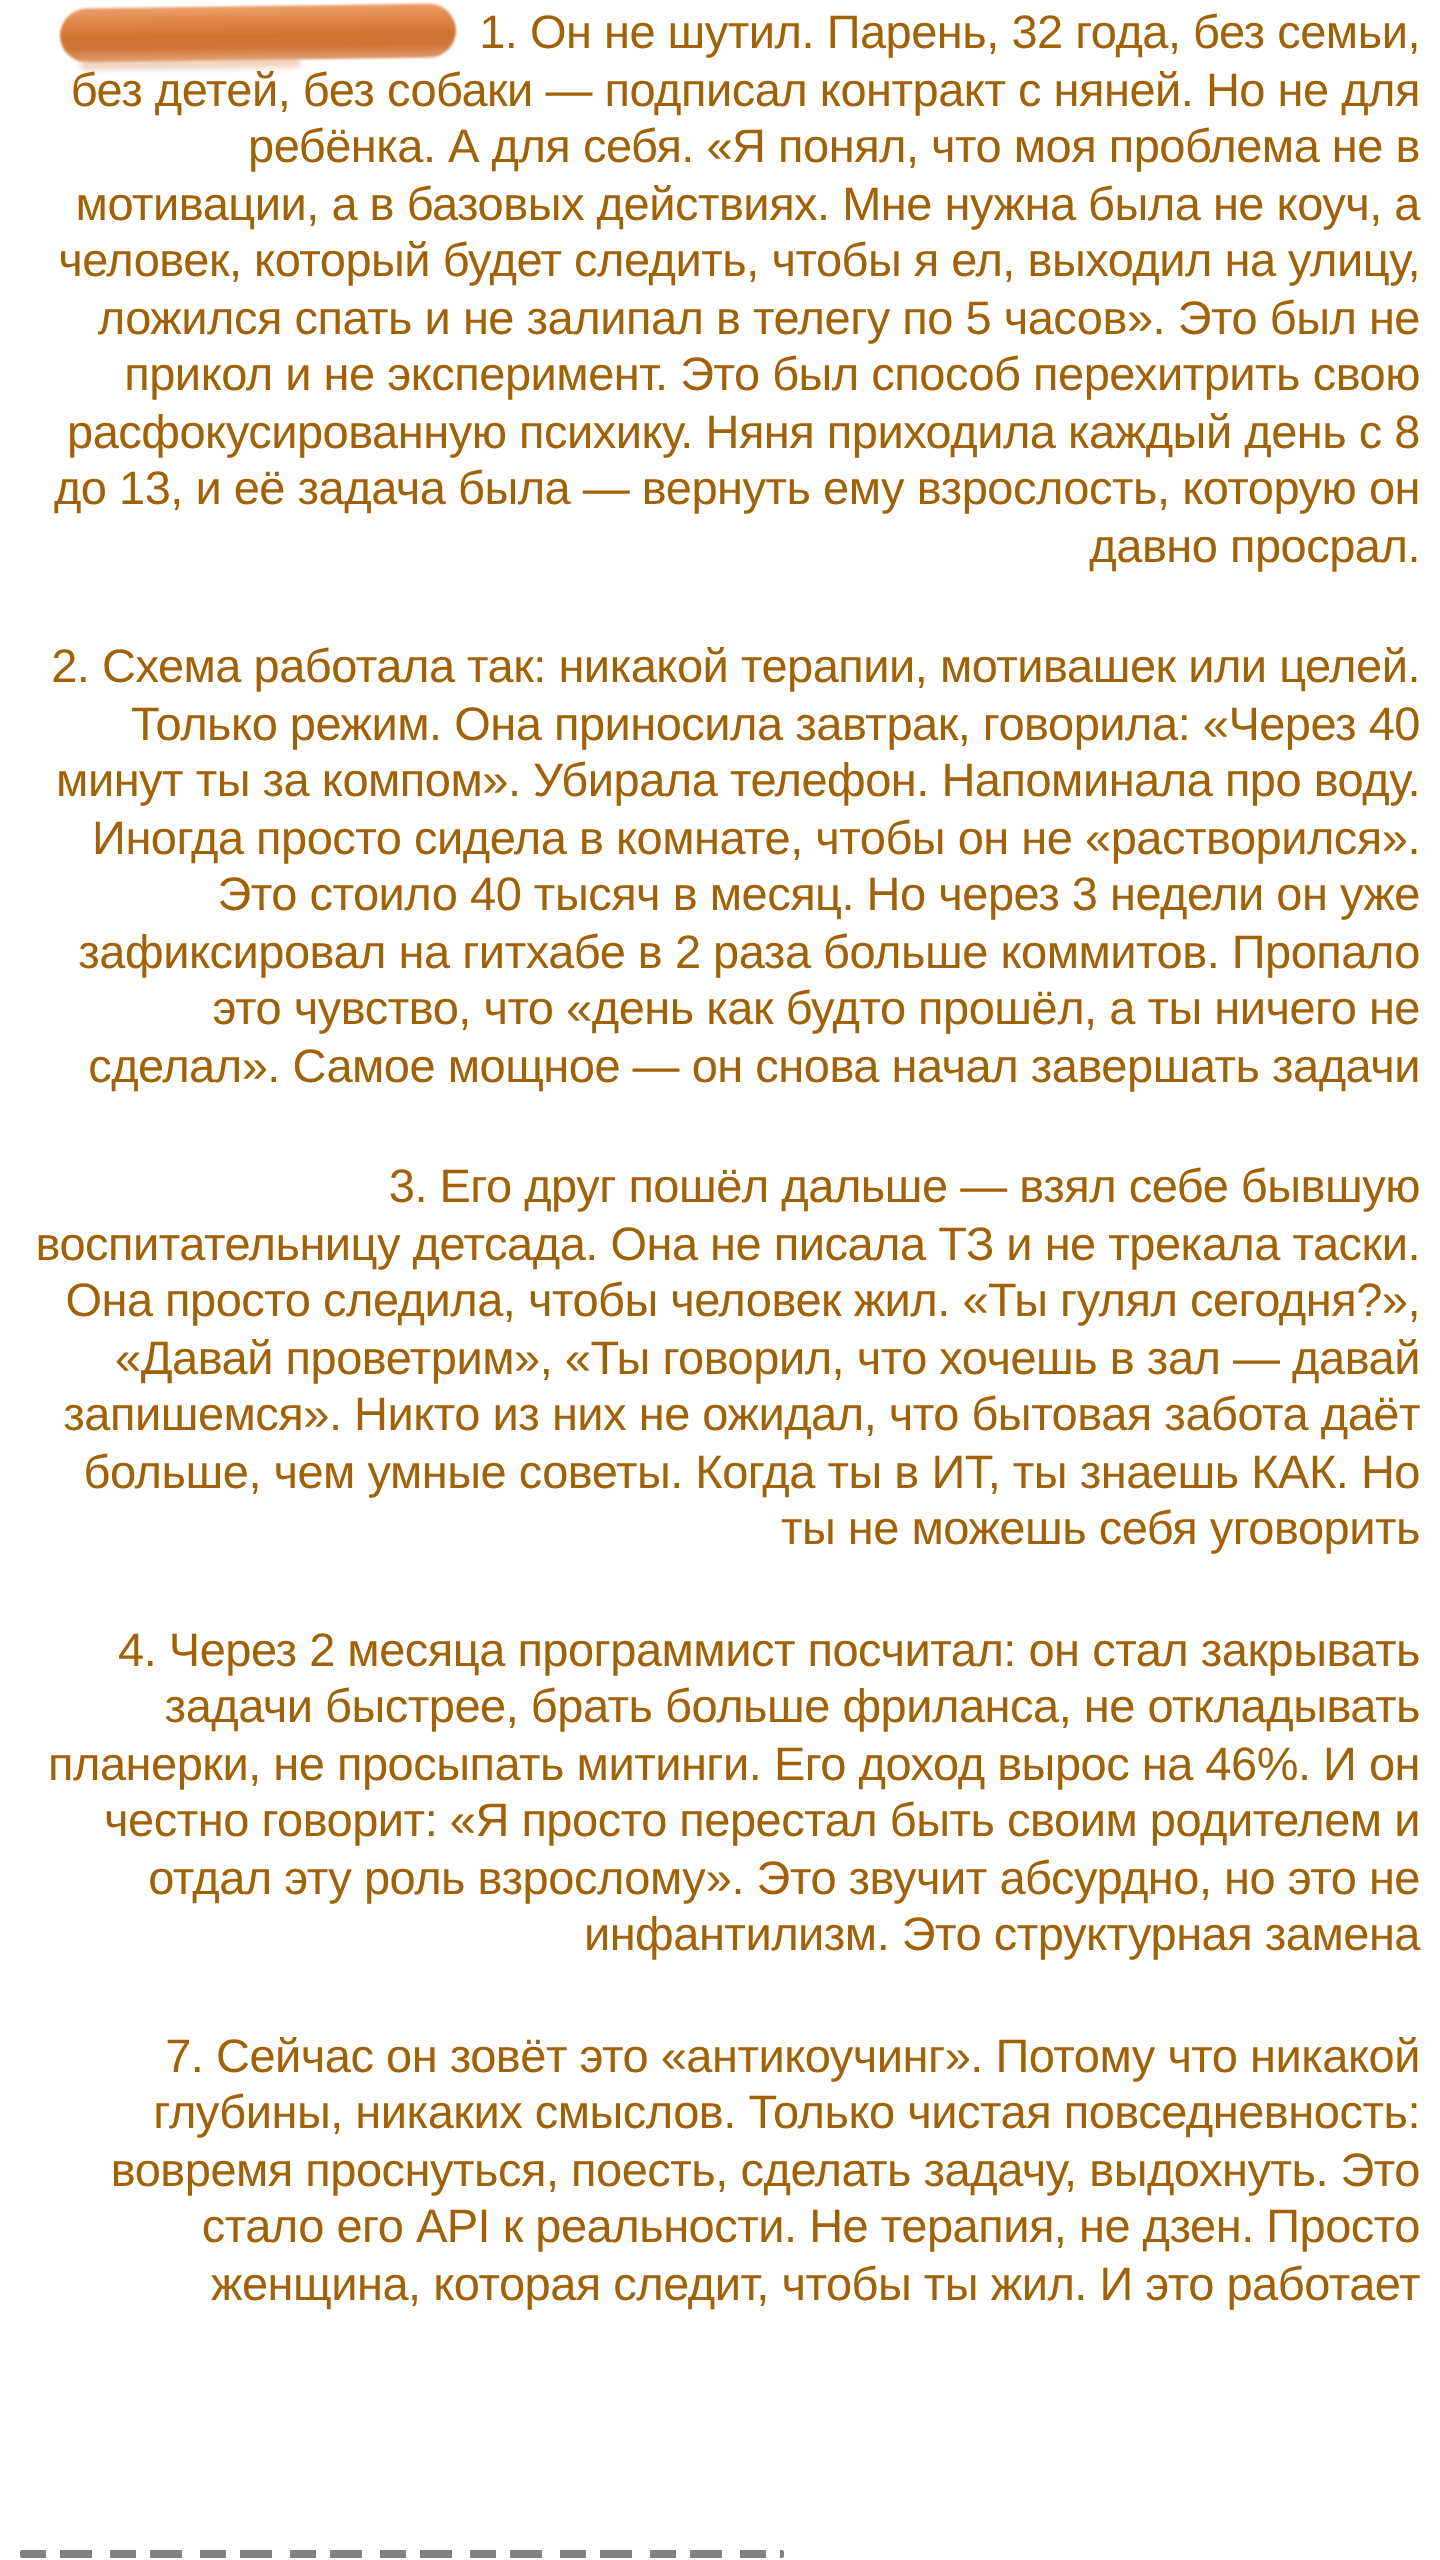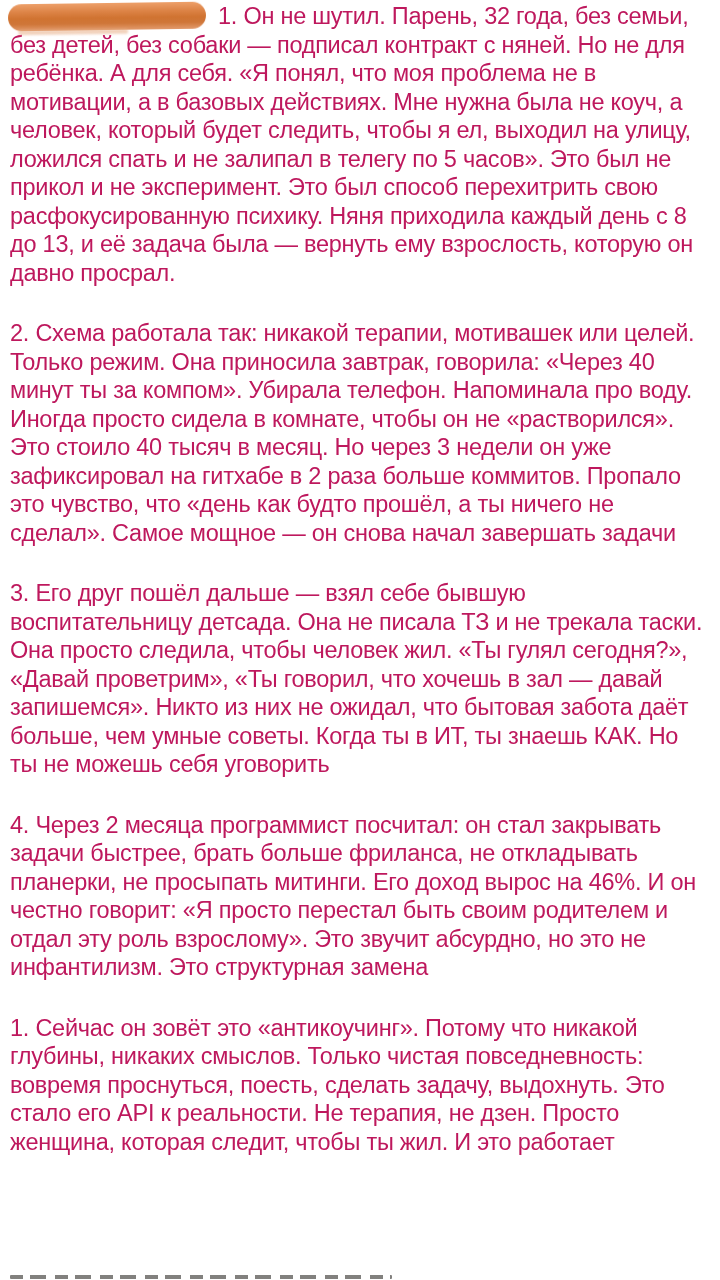--- a/index.html
+++ b/index.html
@@ -9,25 +9,25 @@
   body {
     width: 720px;
     height: 1280px;
     background: #ffffff;
     overflow: hidden;
     position: relative;
     font-family: "Liberation Sans", "DejaVu Sans", sans-serif;
   }
   .post {
     padding: 2px 10px 0 10px;
-    color: #be185d;
+    color: #a16207;
     font-size: 23.5px;
     line-height: 28.5px;
     letter-spacing: -0.25px;
-    text-align: left;
+    text-align: right;
   }
   .para {
     margin: 0 0 32px 0;
   }
   
   .redaction {
     display: inline-block;
     width: 198px;
     height: 27px;
     border-radius: 14px;
@@ -77,17 +77,17 @@
 <div class="post">
 
   <p class="para"><span class="redaction"></span><span>1. Он не шутил. Парень, 32 года, без семьи, без детей, без собаки — подписал контракт с няней. Но не для ребёнка. А для себя. «Я понял, что моя проблема не в мотивации, а в базовых действиях. Мне нужна была не коуч, а человек, который будет следить, чтобы я ел, выходил на улицу, ложился спать и не залипал в телегу по 5 часов». Это был не прикол и не эксперимент. Это был способ перехитрить свою расфокусированную психику. Няня приходила каждый день с 8 до 13, и её задача была — вернуть ему взрослость, которую он давно просрал.</span></p>
 
   <p class="para">2. Схема работала так: никакой терапии, мотивашек или целей. Только режим. Она приносила завтрак, говорила: «Через 40 минут ты за компом». Убирала телефон. Напоминала про воду. Иногда просто сидела в комнате, чтобы он не «растворился». Это стоило 40 тысяч в месяц. Но через 3 недели он уже зафиксировал на гитхабе в 2 раза больше коммитов. Пропало это чувство, что «день как будто прошёл, а ты ничего не сделал». Самое мощное — он снова начал завершать задачи</p>
 
   <p class="para">3. Его друг пошёл дальше — взял себе бывшую воспитательницу детсада. Она не писала ТЗ и не трекала таски. Она просто следила, чтобы человек жил. «Ты гулял сегодня?», «Давай проветрим», «Ты говорил, что хочешь в зал — давай запишемся». Никто из них не ожидал, что бытовая забота даёт больше, чем умные советы. Когда ты в ИТ, ты знаешь КАК. Но ты не можешь себя уговорить</p>
 
   <p class="para">4. Через 2 месяца программист посчитал: он стал закрывать задачи быстрее, брать больше фриланса, не откладывать планерки, не просыпать митинги. Его доход вырос на 46%. И он честно говорит: «Я просто перестал быть своим родителем и отдал эту роль взрослому». Это звучит абсурдно, но это не инфантилизм. Это структурная замена</p>
 
-  <p class="para">1. Сейчас он зовёт это «антикоучинг». Потому что никакой глубины, никаких смыслов. Только чистая повседневность: вовремя проснуться, поесть, сделать задачу, выдохнуть. Это стало его API к реальности. Не терапия, не дзен. Просто женщина, которая следит, чтобы ты жил. И это работает</p>
+  <p class="para">7. Сейчас он зовёт это «антикоучинг». Потому что никакой глубины, никаких смыслов. Только чистая повседневность: вовремя проснуться, поесть, сделать задачу, выдохнуть. Это стало его API к реальности. Не терапия, не дзен. Просто женщина, которая следит, чтобы ты жил. И это работает</p>
 
 </div>
 
 <div class="cutoff-line"></div>
 
 </body></html>

